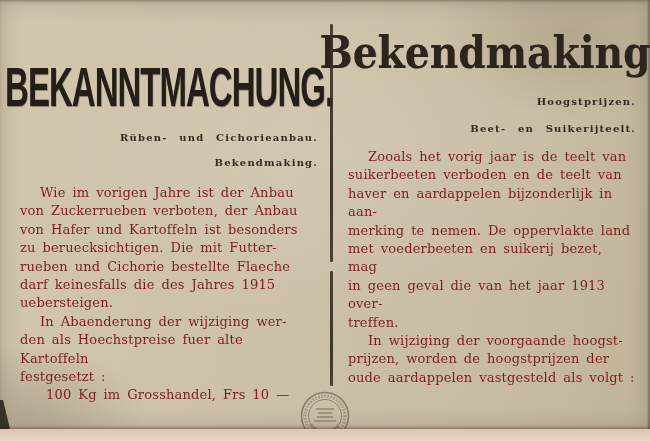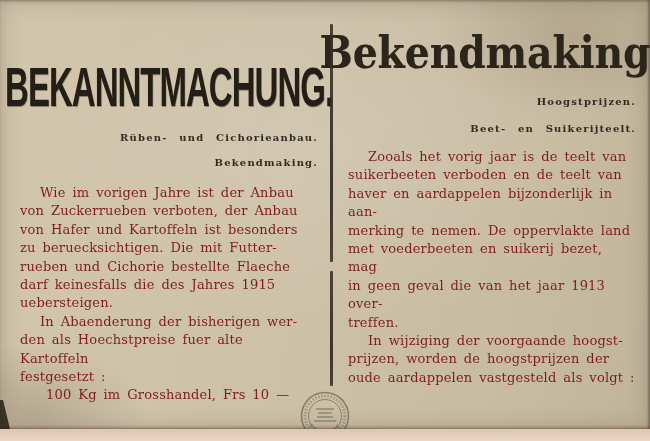--- a/index.html
+++ b/index.html
@@ -92,21 +92,21 @@
       </div>
       <p class="heading">Rüben- und Cichorieanbau.</p>
       <p class="heading second">Bekendmaking.</p>
       <p class="body-par">Wie im vorigen Jahre ist der Anbau
 von Zuckerrueben verboten, der Anbau
 von Hafer und Kartoffeln ist besonders
 zu beruecksichtigen.  Die mit Futter-
 rueben und Cichorie bestellte Flaeche
 darf keinesfalls die des Jahres 1915
 uebersteigen.</p>
-      <p class="body-par">In Abaenderung der bisherigen wer-
+      <p class="body-par">In Abaenderung der wijziging wer-
 den als Hoechstpreise fuer alte Kartoffeln
 festgesetzt :</p>
       <p class="body-par price-par">100 Kg im Grosshandel, Frs 10 —</p>
 
     </div>
 
     <div class="col right">
       <div class="title-nl-wrap">
         <span class="title-nl">Bekendmaking.</span>
       </div>

